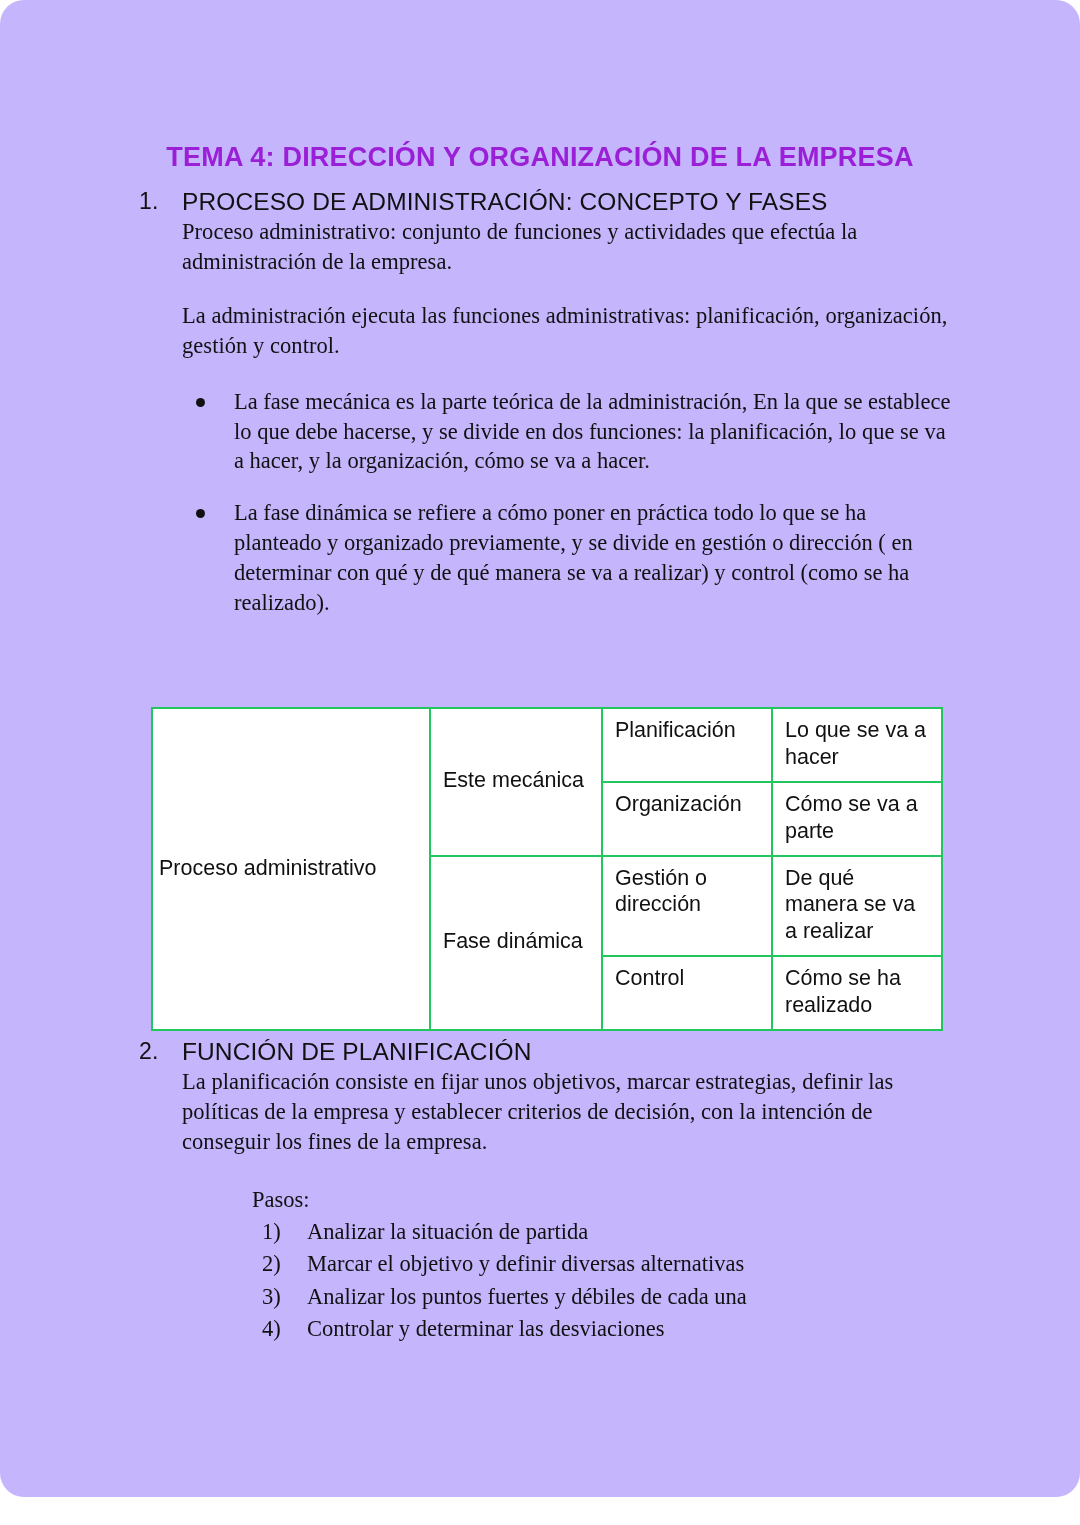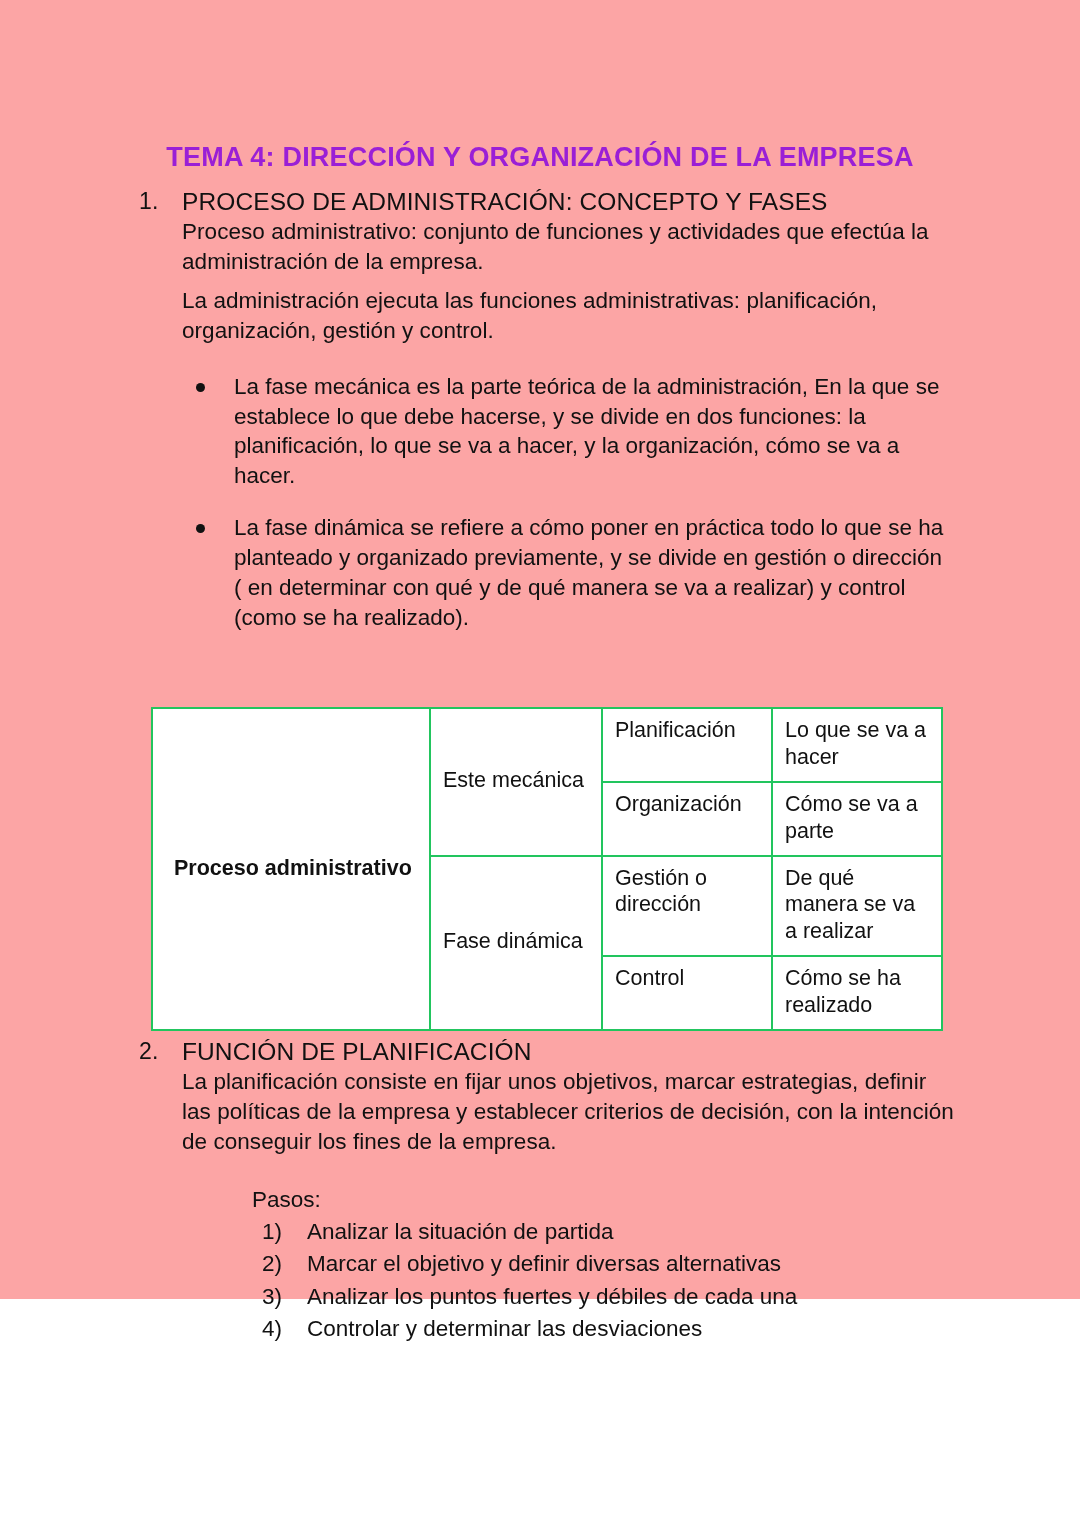--- a/index.html
+++ b/index.html
@@ -11,22 +11,23 @@
     width: 1080px;
     height: 1525px;
     font-family: "Liberation Sans", sans-serif;
     color: #111111;
     position: relative;
     overflow: hidden;
   }
   .page {
     position: relative;
     width: 1080px;
-    height: 1299px;
-    background: #fca5a5;
+    height: 1497px;
+    background: #c4b5fd;
+    border-radius: 24px;
   }
 
   
   .doc-title {
     position: absolute;
     left: 0;
     right: 0;
     top: 124px;
     text-align: center;
     font-size: 27px;
@@ -62,31 +63,32 @@
     width: 43px;
     flex: 0 0 43px;
     font-size: 23px;
   }
   .section-title {
     flex: 1 1 auto;
   }
 
   .section-body {
     margin-left: 43px;
+    font-family: Liberation Serif, serif;
   }
 
   p.para {
     margin: 0;
     font-size: 22.5px;
     line-height: 1.33;
     letter-spacing: 0.05px;
     color: #111111;
   }
   p.para + p.para {
-    margin-top: 9px;
+    margin-top: 24px;
   }
 
   
   ul.bullets {
     list-style: none;
     margin: 26px 0 0 0;
     padding: 0;
   }
   ul.bullets > li {
     position: relative;
@@ -126,22 +128,21 @@
     border: 2px solid #22c55e;
     padding: 8px 12px 10px 12px;
     font-size: 21.5px;
     line-height: 1.25;
     vertical-align: top;
     color: #111111;
     background: #ffffff;
   }
   table.proc-table td.c1 {
     vertical-align: middle;
-    padding-left: 21px;
-    font-weight: bold;
+    padding-left: 6px;
   }
   table.proc-table td.c2 {
     vertical-align: middle;
   }
   .col-w1 { width: 278px; }
   .col-w2 { width: 172px; }
   .col-w3 { width: 170px; }
   .col-w4 { width: 170px; }
 
   .row-h1 { height: 62px; }

